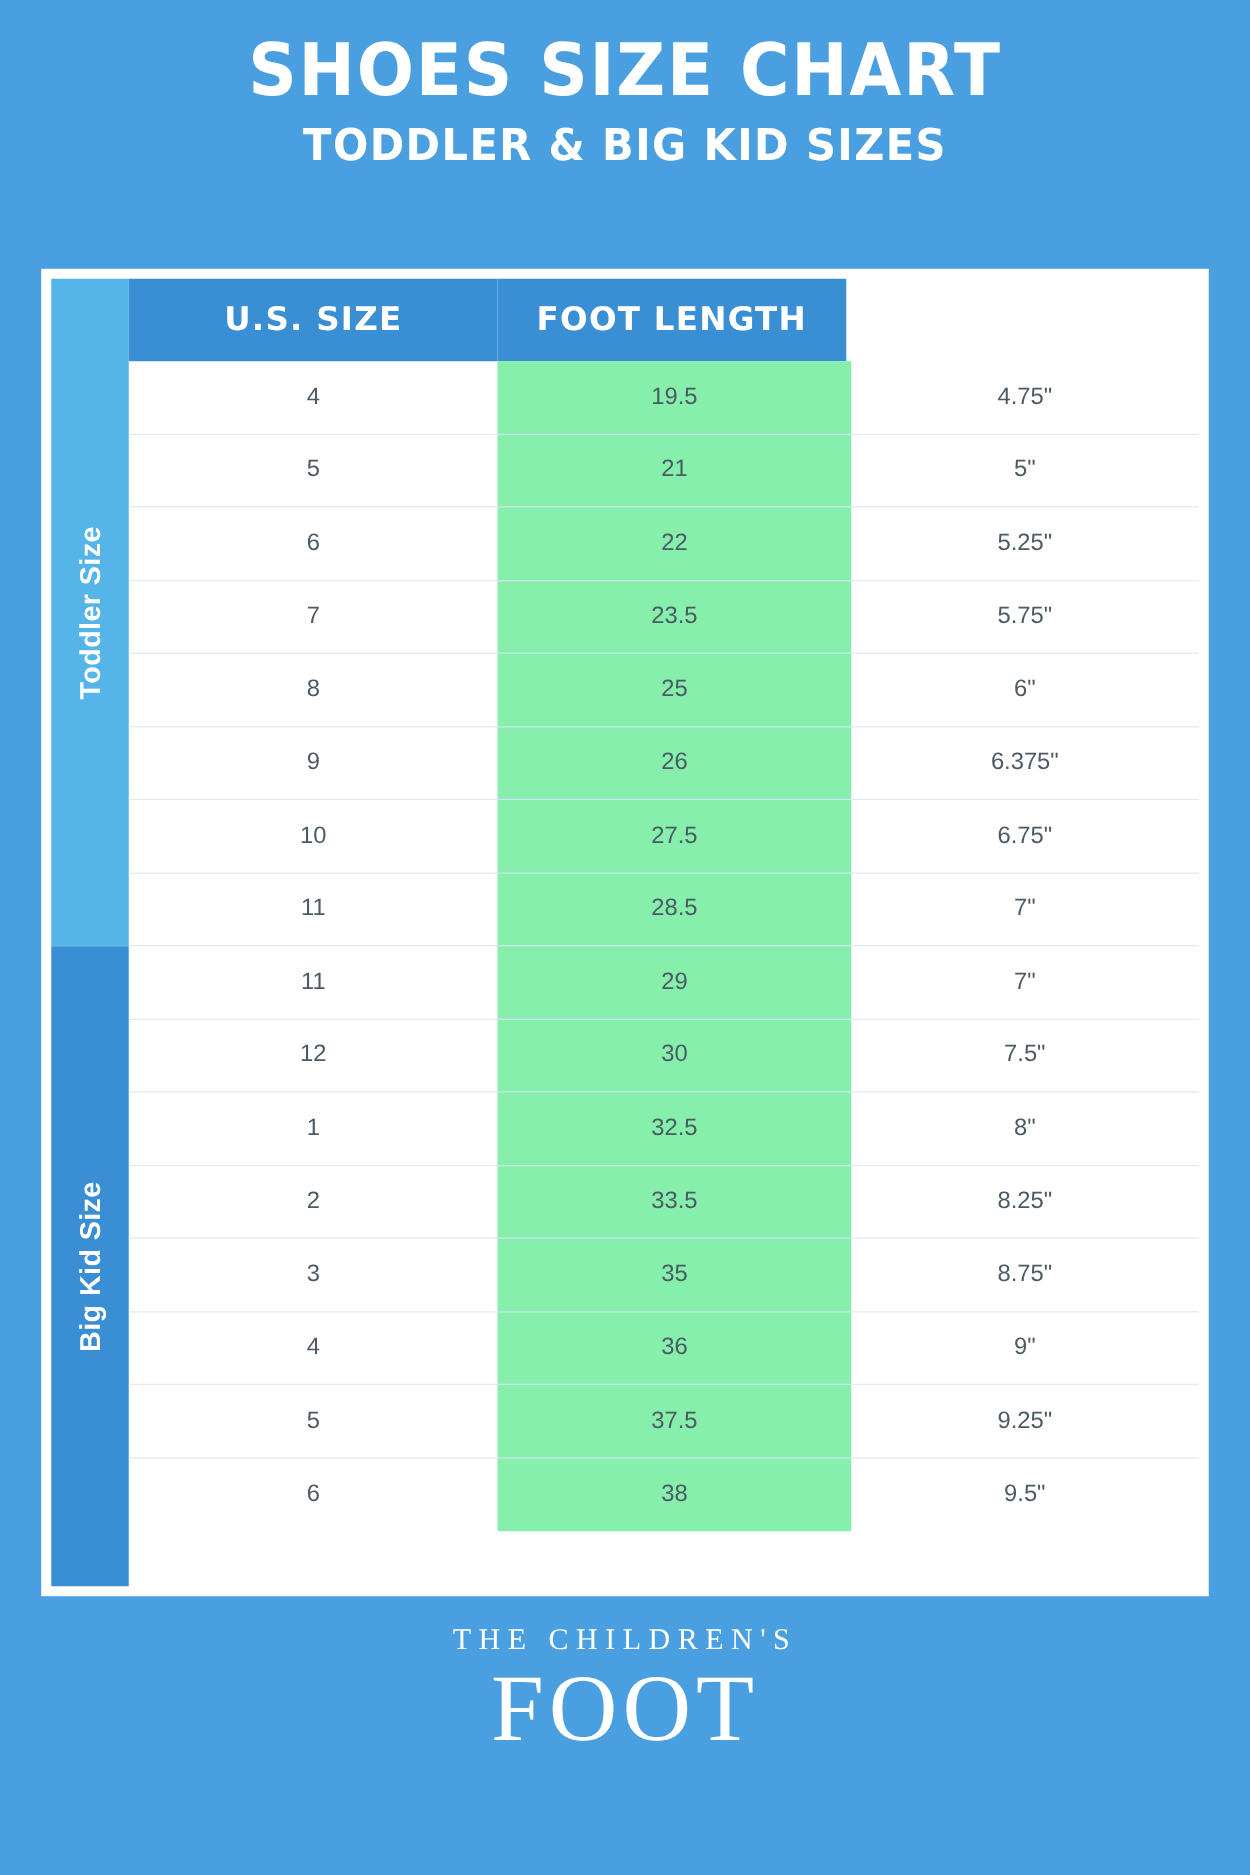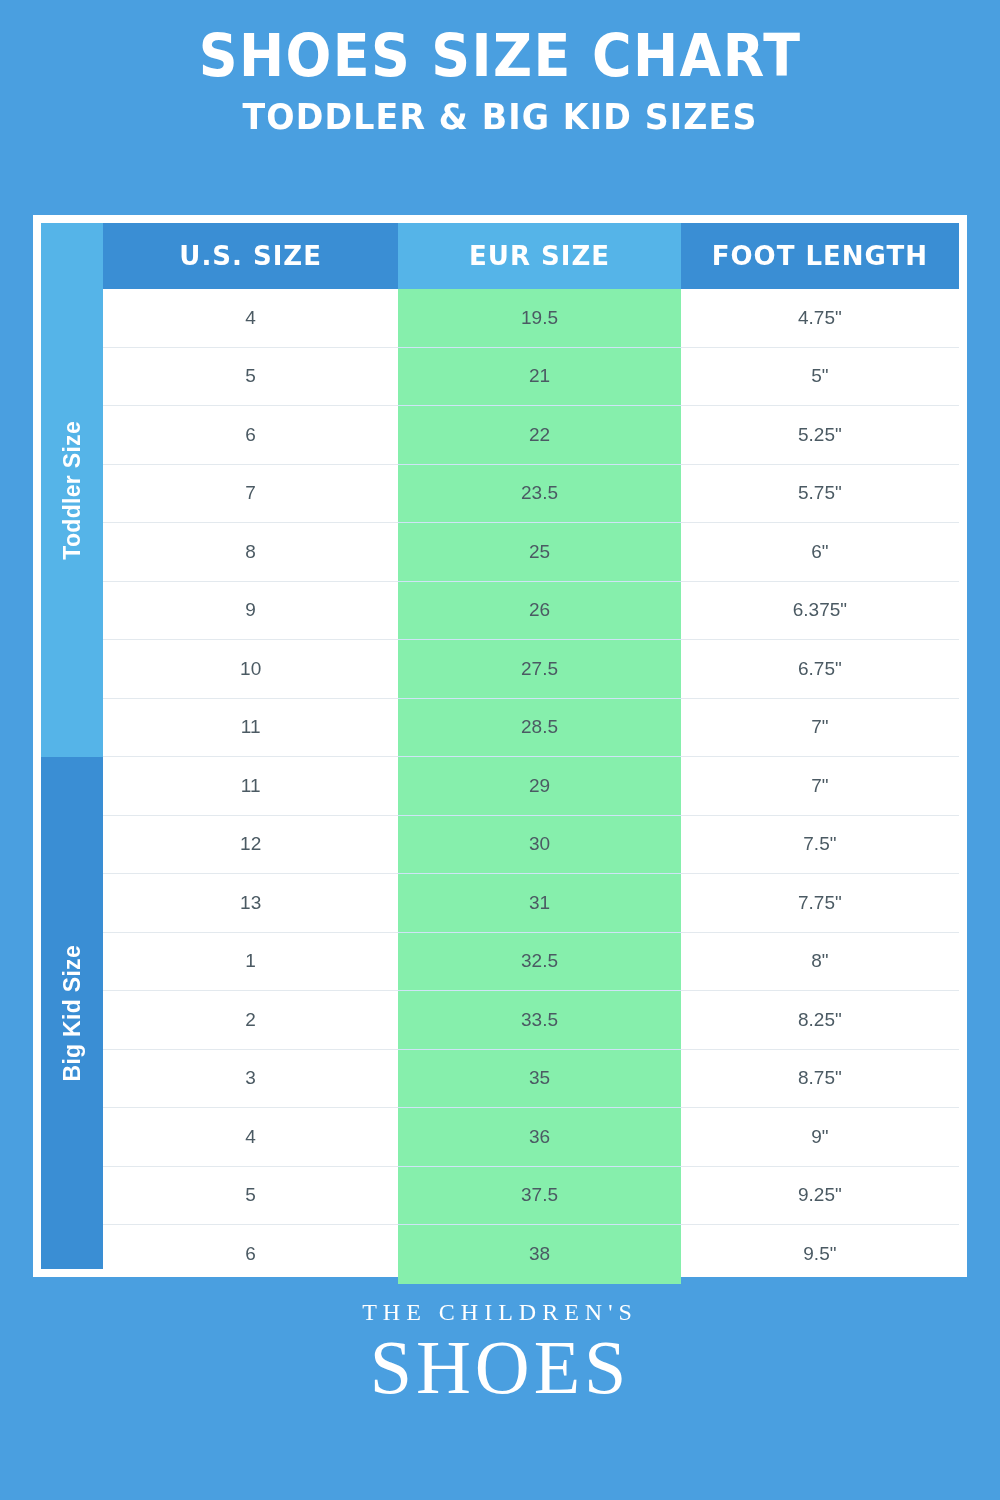--- a/index.html
+++ b/index.html
@@ -183,21 +183,20 @@
         </div>
         <div class="side-label side-bigkid">
           <span>Big Kid Size</span>
         </div>
       </div>
 
       <div class="grid">
 
         <div class="row head">
           <div class="cell c-us">U.S. SIZE</div>
-          <div class="cell c-eur">EUR SIZE</div>
           <div class="cell c-len">FOOT LENGTH</div>
         </div>
 
         <div class="row data">
           <div class="cell c-us">4</div>
           <div class="cell c-eur">19.5</div>
           <div class="cell c-len">4.75"</div>
         </div>
         <div class="row data">
           <div class="cell c-us">5</div>
@@ -239,25 +238,20 @@
           <div class="cell c-us">11</div>
           <div class="cell c-eur">29</div>
           <div class="cell c-len">7"</div>
         </div>
         <div class="row data">
           <div class="cell c-us">12</div>
           <div class="cell c-eur">30</div>
           <div class="cell c-len">7.5"</div>
         </div>
         <div class="row data">
-          <div class="cell c-us">13</div>
-          <div class="cell c-eur">31</div>
-          <div class="cell c-len">7.75"</div>
-        </div>
-        <div class="row data">
           <div class="cell c-us">1</div>
           <div class="cell c-eur">32.5</div>
           <div class="cell c-len">8"</div>
         </div>
         <div class="row data">
           <div class="cell c-us">2</div>
           <div class="cell c-eur">33.5</div>
           <div class="cell c-len">8.25"</div>
         </div>
         <div class="row data">
@@ -280,16 +274,16 @@
           <div class="cell c-eur">38</div>
           <div class="cell c-len">9.5"</div>
         </div>
 
       </div>
     </div>
   </div>
 
   <div class="brand">
     <div class="brand-top">THE CHILDREN'S</div>
-    <div class="brand-bottom">SHOES</div>
+    <div class="brand-bottom">FOOT</div>
   </div>
 
 </div>
 
 </body></html>

